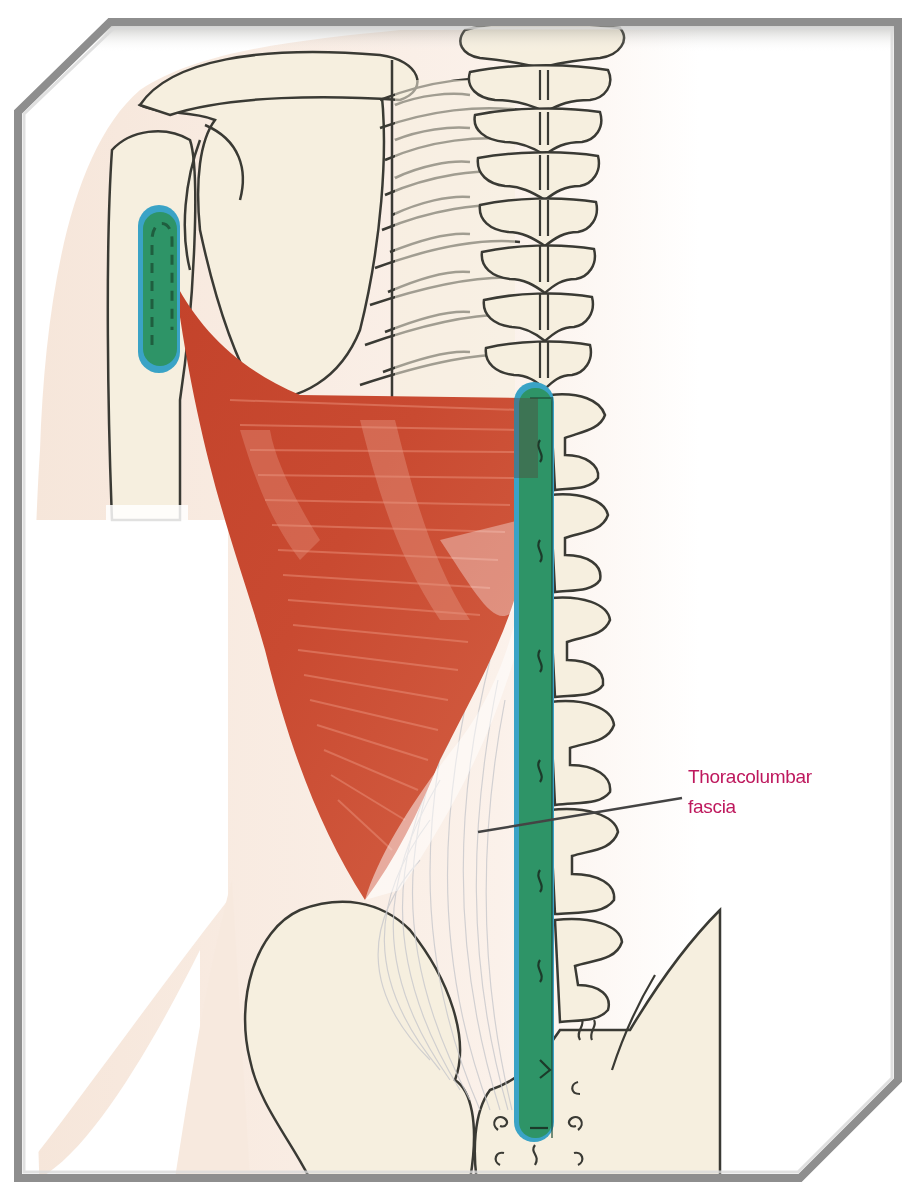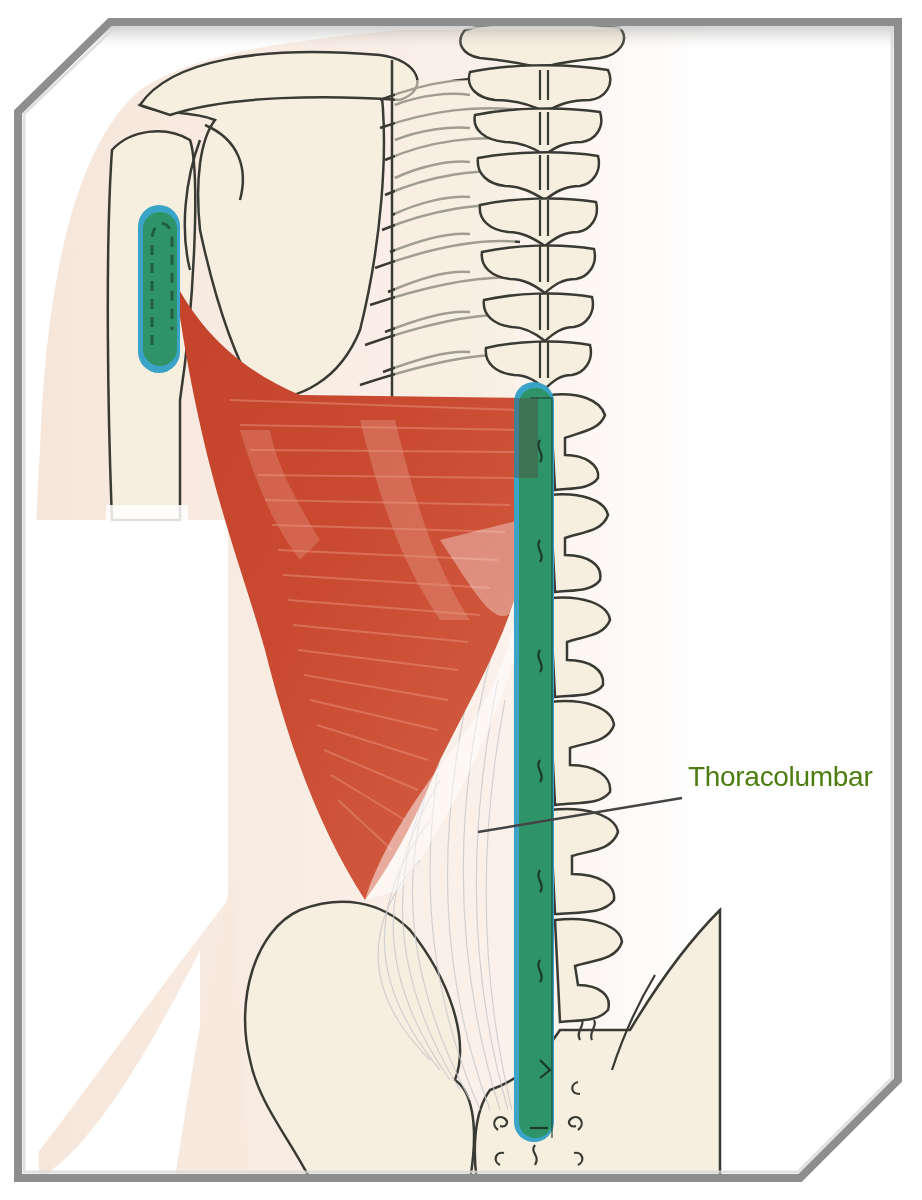--- a/index.html
+++ b/index.html
@@ -1,20 +1,20 @@
 <!DOCTYPE html>
 <html><head>
 <meta charset="utf-8">
 <style>
   html, body { margin: 0; padding: 0; background: #ffffff; }
   body { width: 922px; height: 1200px; position: relative; overflow: hidden;
          font-family: "Liberation Sans", sans-serif; }
   #stage { position: absolute; left: 0; top: 0; width: 922px; height: 1200px; }
   .label { position: absolute; font-family: "Liberation Sans", sans-serif;
-           font-size: 28px; line-height: 30px; color: #4d7c0f; letter-spacing: -0.3px; }
+           font-size: 19px; line-height: 30px; color: #be185d; letter-spacing: -0.3px; }
 </style>
 </head>
 <body>
 
 <div id="stage">
 <svg width="922" height="1200" viewBox="0 0 922 1200" xmlns="http://www.w3.org/2000/svg">
   <defs>
     <linearGradient id="muscleGrad" x1="0" y1="0" x2="1" y2="1">
       <stop offset="0" stop-color="#c3432b"></stop>
       <stop offset="0.45" stop-color="#c94a31"></stop>
@@ -197,14 +197,15 @@
   </g>
 
   <line x1="478" y1="832" x2="682" y2="798" stroke="#444444" stroke-width="2.5"></line>
 
   <polygon points="110,22 898,22 898,1080 800,1178 18,1178 18,112" fill="none" stroke="#8e8e8e" stroke-width="8"></polygon>
   <polygon points="114,28 892,28 892,1078 798,1172 24,1172 24,114" fill="none" stroke="#d8d8d8" stroke-width="3" opacity="0.8"></polygon>
 </svg>
 
 <div class="label" style="left:688px; top:762px;">
   <div>Thoracolumbar</div>
+  <div>fascia</div>
 </div>
 </div>
 
 </body></html>

